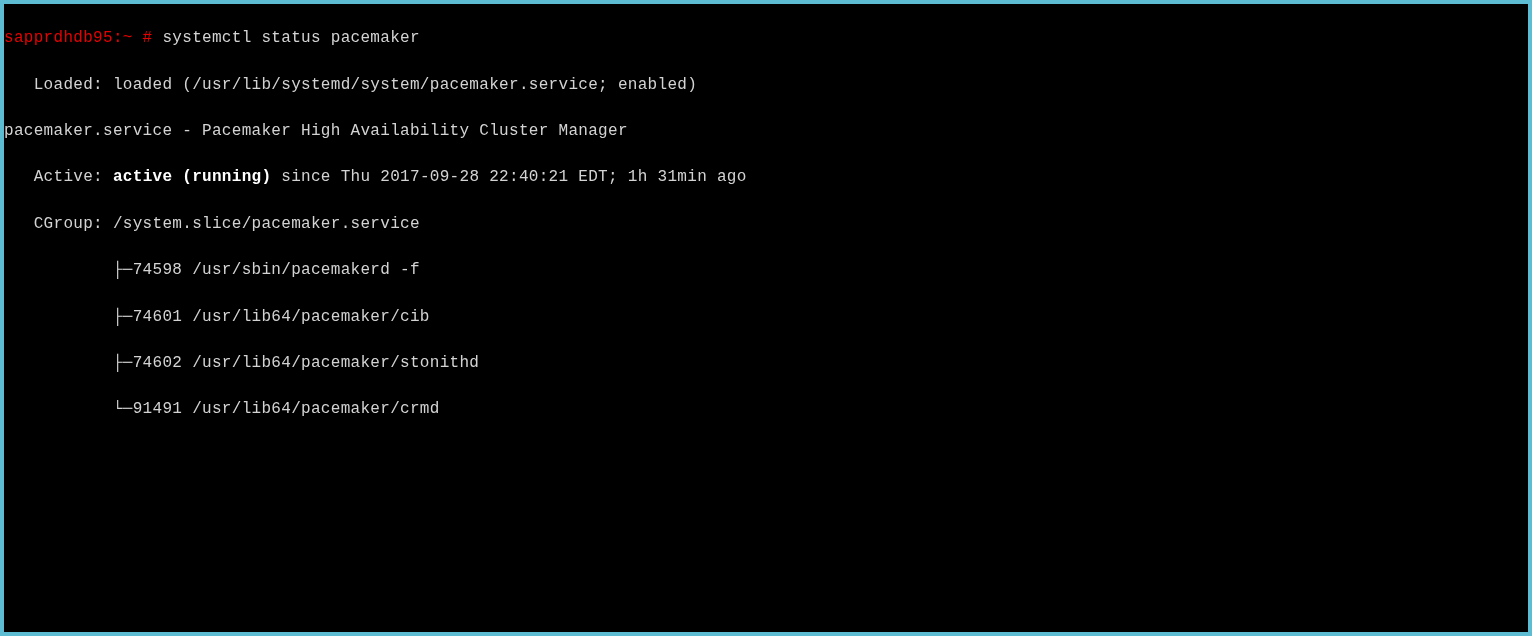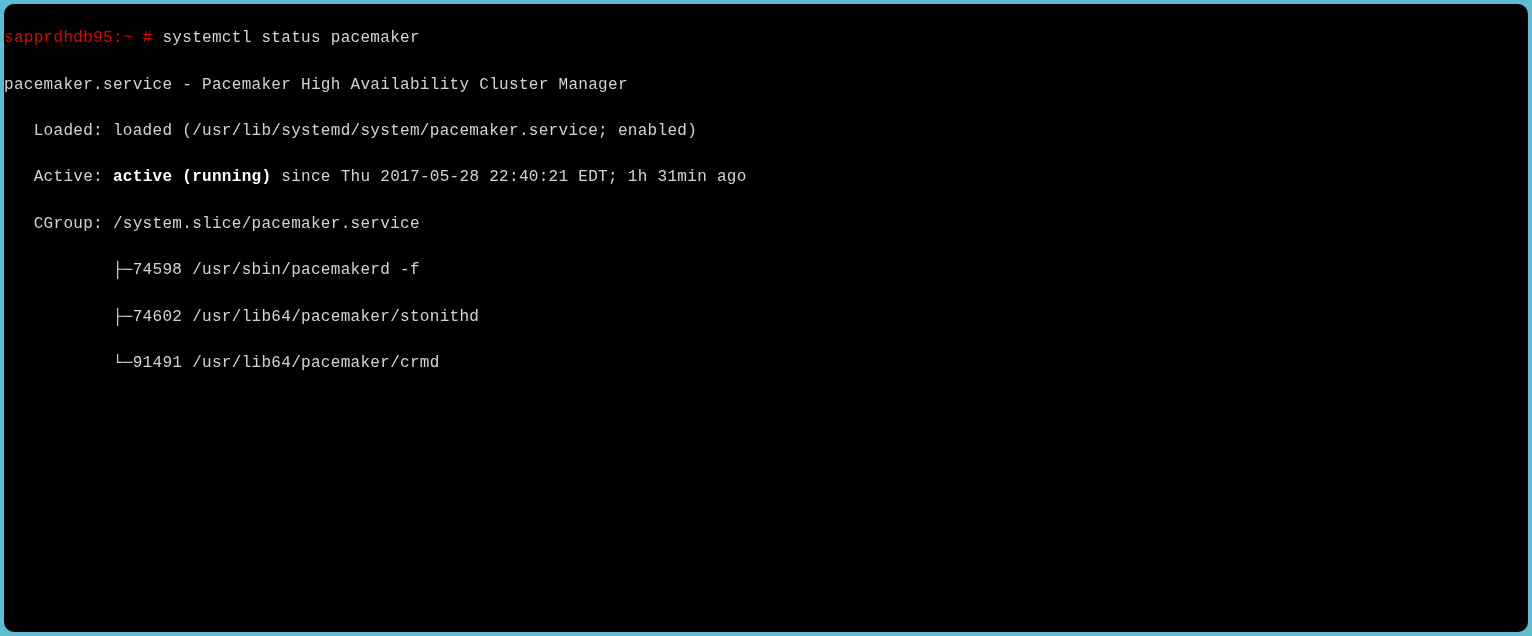--- a/index.html
+++ b/index.html
@@ -1,15 +1,15 @@
 <!DOCTYPE html>
 <html><head>
   <meta charset="utf-8">
   <style>
-    * { margin: 0; padding: 0; box-sizing: border-box; border-radius: 10px; }
+    * { margin: 0; padding: 0; box-sizing: border-box; }
     body {
       background: #5DBCD2;
       padding: 4px;
       width: 1532px;
       height: 636px;
       overflow: hidden;
     }
     .terminal {
       background: #000;
       width: 100%;
@@ -25,25 +25,26 @@
     .red { color: #E60000; }
     .green { color: #00FF00; }
     .bold { font-weight: bold; color: #FFFFFF; }
     .line { display: block; }
   </style>
 </head>
 <body>
 
 <div class="terminal">
 <span class="line"><span class="red">sapprdhdb95:~ # </span><span>systemctl status pacemaker</span></span>
+<span class="line">   Loaded: loaded (/usr/lib/systemd/system/pacemaker.service; enabled)</span>
 <span class="line">pacemaker.service - Pacemaker High Availability Cluster Manager</span>
-<span class="line">   Loaded: loaded (/usr/lib/systemd/system/pacemaker.service; enabled)</span>
-<span class="line"><span>   Active: </span><span class="green bold">active (running)</span><span> since Thu 2017-05-28 22:40:21 EDT; 1h 31min ago</span></span>
+<span class="line"><span>   Active: </span><span class="green bold">active (running)</span><span> since Thu 2017-09-28 22:40:21 EDT; 1h 31min ago</span></span>
 <span class="line">   CGroup: /system.slice/pacemaker.service</span>
 <span class="line">           ├─74598 /usr/sbin/pacemakerd -f</span>
+<span class="line">           ├─74601 /usr/lib64/pacemaker/cib</span>
 <span class="line">           ├─74602 /usr/lib64/pacemaker/stonithd</span>
 <span class="line">           └─91491 /usr/lib64/pacemaker/crmd</span>
 <span class="line"> </span>
 
 
 
 
 
 
 

